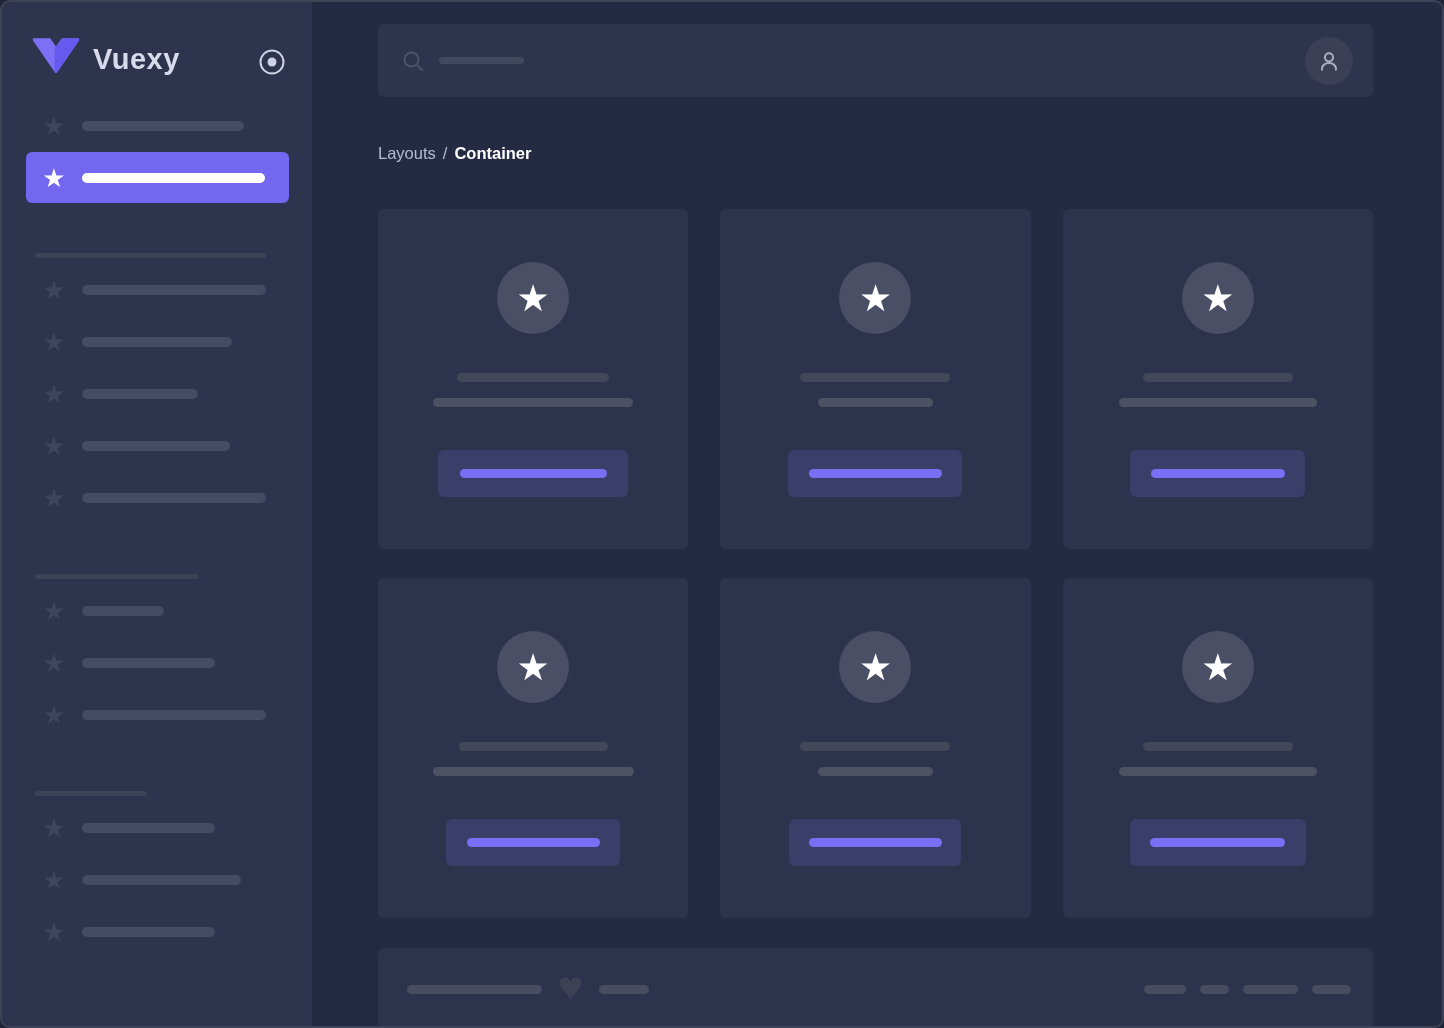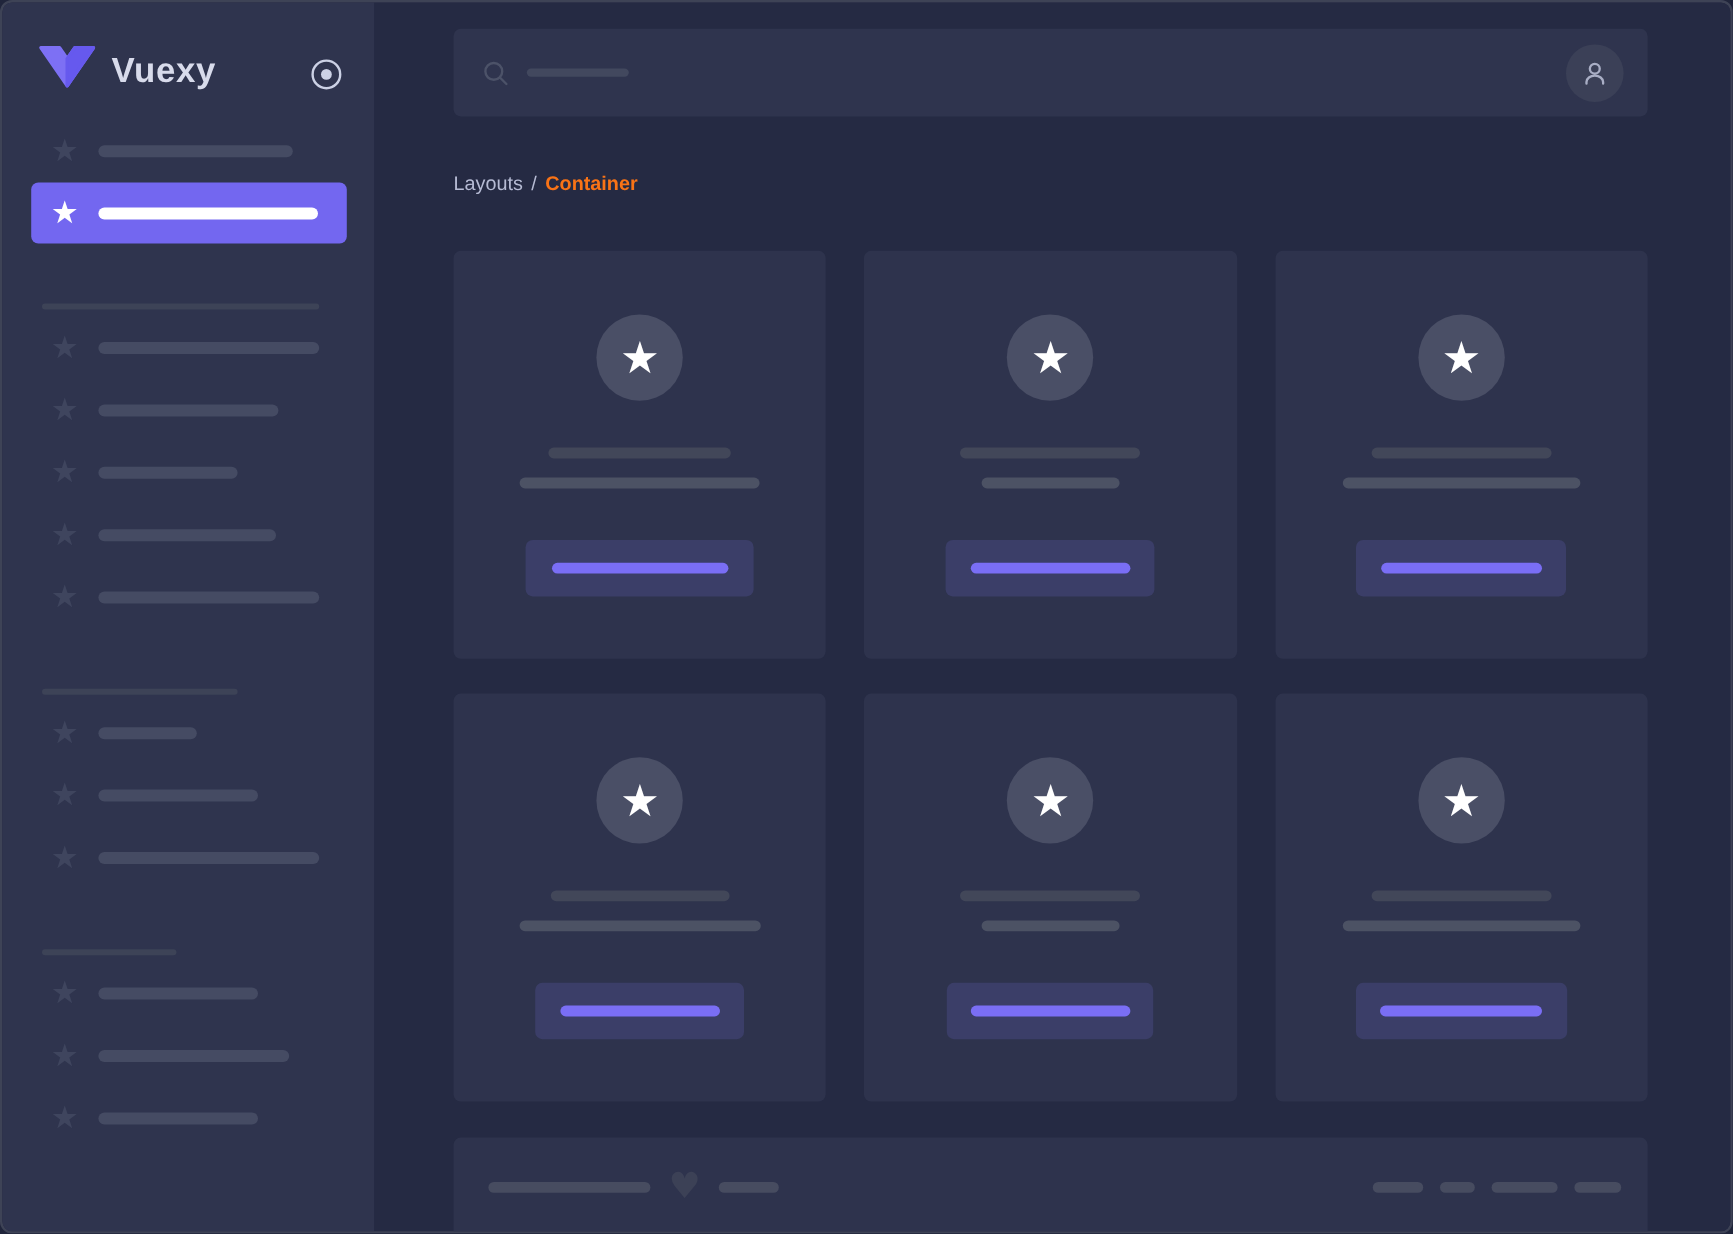--- a/index.html
+++ b/index.html
@@ -68,21 +68,21 @@
     background:#3b4057; display:flex; align-items:center; justify-content:center;
     cursor:pointer;
   }
 
   .breadcrumb{
     margin:46px 69px 0 66px; height:20px;
     font-size:16.5px; color:#b6bbd4; display:flex; align-items:center;
   }
   .breadcrumb .bc-parent{ cursor:pointer; }
   .breadcrumb .bc-sep{ margin:0 7px; white-space:pre; }
-  .breadcrumb .bc-current{ font-weight:700; color:#f97316; }
+  .breadcrumb .bc-current{ font-weight:700; color:#ffffff; }
 
   .grid{
     margin:46px 69px 0 66px;
     display:grid; grid-template-columns:repeat(3,1fr);
     grid-auto-rows:340px; gap:29px 32px;
   }
   .card{
     background:var(--card-bg,#2e334d); border-radius:6px;
     display:flex; flex-direction:column; align-items:center;
   }

